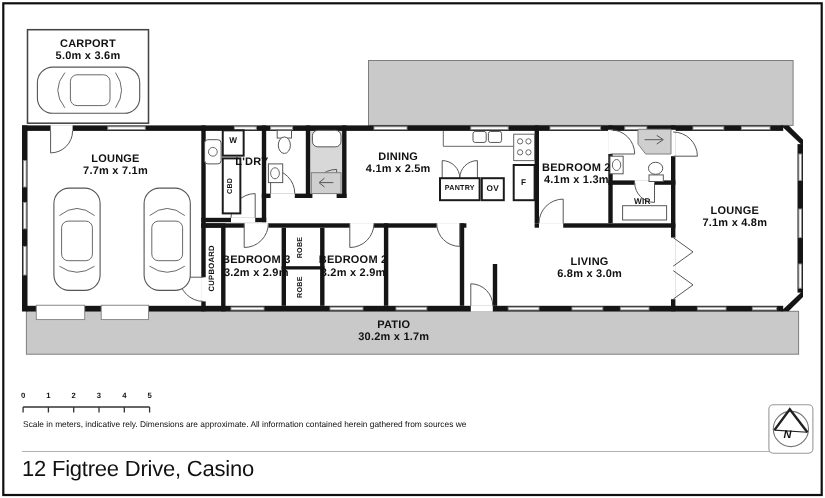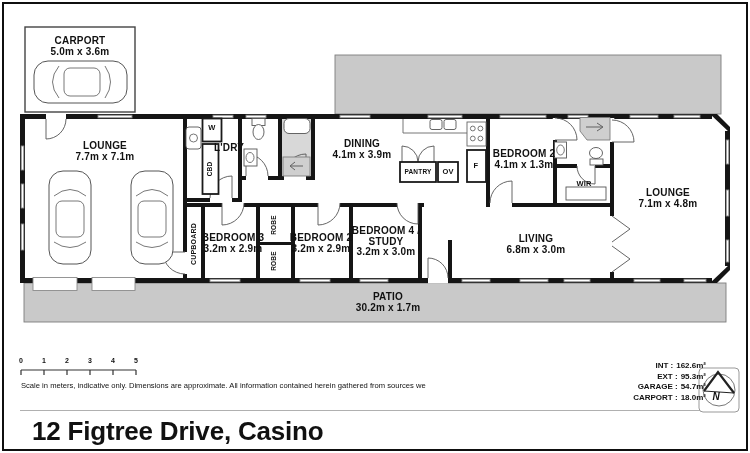--- a/index.html
+++ b/index.html
@@ -20,21 +20,21 @@
        font-weight:bold;font-size:10px;line-height:10.5px;letter-spacing:.2px;}
   .vert{transform:translate(-50%,-50%) rotate(-90deg);}
   .f75{font-size:7.5px;} .f65{font-size:6.5px;} .f70{font-size:7px;}
   .num{position:absolute;transform:translate(-50%,-50%);font-size:7px;font-weight:bold;}
   .note{position:absolute;font-size:7.6px;line-height:9px;white-space:nowrap;}
   .areas{position:absolute;right:44px;top:361px;text-align:right;font-size:8px;
          font-weight:bold;line-height:10.5px;}
   .areas .val{margin-left:3px;}
   .compass-n{position:absolute;transform:translate(-50%,-50%);font-size:10px;
              font-weight:bold;font-style:italic;}
-  .address{position:absolute;left:20px;top:416px;font-size:26px;font-weight:bold;letter-spacing:-.2px;margin-left:12px;}
+  .address{position:absolute;left:20px;top:416px;font-size:20px;font-weight:normal;letter-spacing:-.2px;}
 </style>
 </head>
 <body>
 
 <div class="page">
   <div class="frame"></div>
 
   <svg class="plan-svg" width="750" height="453" viewBox="0 0 750 453">
     <defs>
       <g id="car">
@@ -210,21 +210,21 @@
   <div class="lbl" style="left:80px;top:46px">
     <div>CARPORT</div>
     <div>5.0m x 3.6m</div>
   </div>
   <div class="lbl" style="left:105px;top:151px">
     <div>LOUNGE</div>
     <div>7.7m x 7.1m</div>
   </div>
   <div class="lbl" style="left:362px;top:149px">
     <div>DINING</div>
-    <div>4.1m x 3.9m</div>
+    <div>4.1m x 2.5m</div>
   </div>
   <div class="lbl" style="left:524px;top:159px">
     <div>BEDROOM 2</div>
     <div>4.1m x 1.3m</div>
   </div>
   <div class="lbl" style="left:668px;top:198px">
     <div>LOUNGE</div>
     <div>7.1m x 4.8m</div>
   </div>
   <div class="lbl" style="left:536px;top:244px">
@@ -232,26 +232,21 @@
     <div>6.8m x 3.0m</div>
   </div>
   <div class="lbl" style="left:233px;top:243px">
     <div>BEDROOM 3</div>
     <div>3.2m x 2.9m</div>
   </div>
   <div class="lbl" style="left:321px;top:243px">
     <div>BEDROOM 2</div>
     <div>3.2m x 2.9m</div>
   </div>
-  <div class="lbl" style="left:386px;top:242px">
-    <div>BEDROOM 4 /</div>
-    <div>STUDY</div>
-    <div>3.2m x 3.0m</div>
-  </div>
-  <div class="lbl" style="left:388px;top:302px">
+  <div class="lbl" style="left:358px;top:302px">
     <div>PATIO</div>
     <div>30.2m x 1.7m</div>
   </div>
   <div class="lbl f75" style="left:584px;top:184px">WIR</div>
 
   <div class="lbl" style="left:229px;top:148px">L'DRY</div>
   <div class="lbl f75" style="left:212px;top:128px">W</div>
   <div class="lbl vert f65" style="left:210px;top:169px">CBD</div>
   <div class="lbl vert f70" style="left:194px;top:244px">CUPBOARD</div>
   <div class="lbl vert f65" style="left:274px;top:225px">ROBE</div>
@@ -260,33 +255,19 @@
   <div class="lbl f75" style="left:448px;top:172px">OV</div>
   <div class="lbl f75" style="left:476px;top:166px">F</div>
 
   <div class="num" style="left:21px;top:360px">0</div>
   <div class="num" style="left:44px;top:360px">1</div>
   <div class="num" style="left:67px;top:360px">2</div>
   <div class="num" style="left:90px;top:360px">3</div>
   <div class="num" style="left:113px;top:360px">4</div>
   <div class="num" style="left:136px;top:360px">5</div>
 
-  <div class="note" style="left:21px;top:381px">Scale in meters, indicative only. Dimensions are approximate. All information contained herein gathered from sources we</div>
-
-  <div class="areas">
-    <div>
-      <span>INT :</span><span class="val">162.6m²</span>
-    </div>
-    <div>
-      <span>EXT :</span><span class="val">95.3m²</span>
-    </div>
-    <div>
-      <span>GARAGE :</span><span class="val">54.7m²</span>
-    </div>
-    <div>
-      <span>CARPORT :</span><span class="val">18.0m²</span>
-    </div>
-  </div>
+  <div class="note" style="left:21px;top:381px">Scale in meters, indicative rely. Dimensions are approximate. All information contained herein gathered from sources we</div>
+
 
   <div class="compass-n" style="left:716px;top:396px">N</div>
 
   <div class="address">12 Figtree Drive, Casino</div>
 </div>
 
 </body></html>

